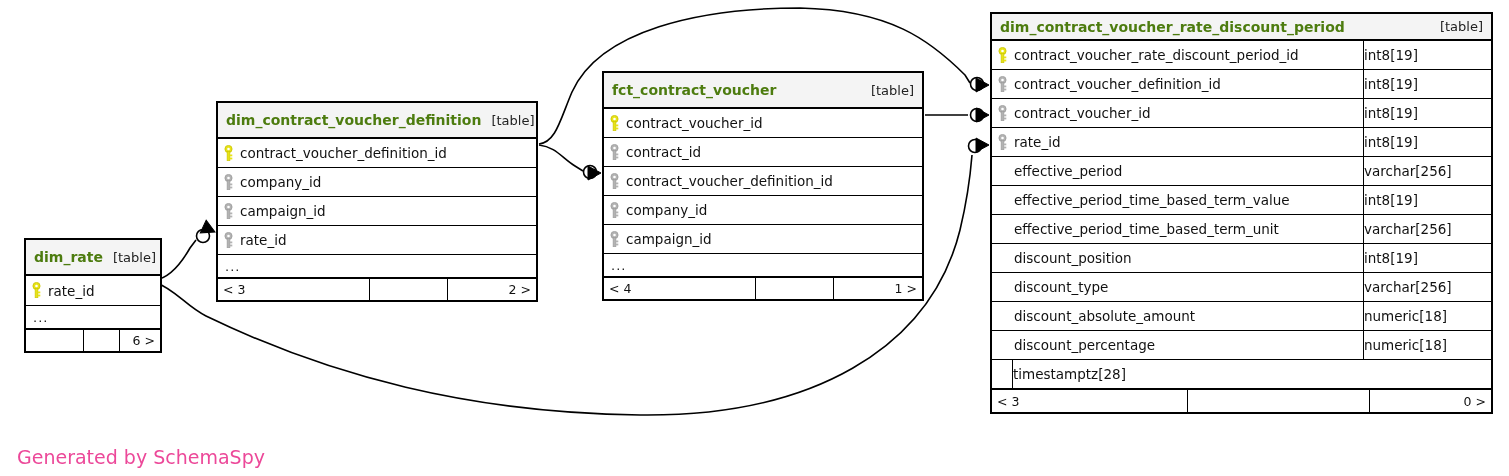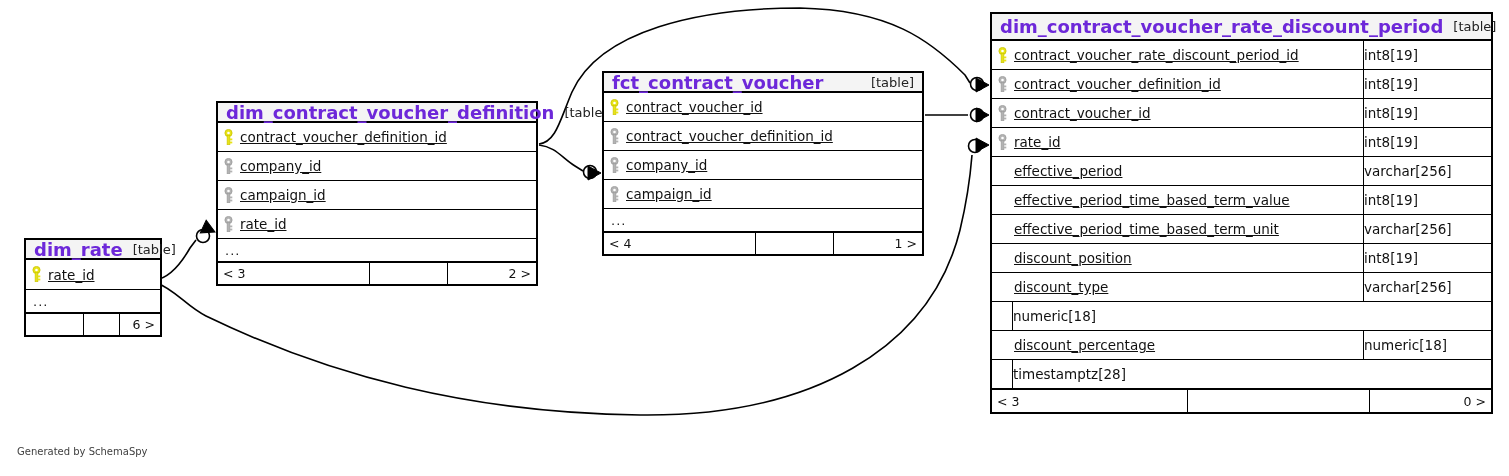--- a/index.html
+++ b/index.html
@@ -43,27 +43,27 @@
     color: #111111;
   }
   .thead {
     display: flex;
     align-items: center;
     justify-content: space-between;
     background: #f4f4f4;
     border-bottom: 2px solid #000000;
     box-sizing: border-box;
     padding: 0 8px;
-    height: 20px;
+    height: 36px;
     white-space: nowrap;
   }
   .tname {
     font-weight: bold;
-    font-size: 18px;
-    color: #6d28d9;
+    font-size: 14px;
+    color: #4d7c0f;
   }
   .ttag {
     font-size: 13px;
     color: #222222;
     padding-left: 10px;
   }
   .trow {
     display: flex;
     align-items: stretch;
     border-bottom: 1.6px solid #000000;
@@ -72,21 +72,20 @@
     white-space: nowrap;
   }
   .trow:last-child { border-bottom: none; }
   .cname {
     flex: 1 1 auto;
     display: flex;
     align-items: center;
     padding-left: 7px;
     box-sizing: border-box;
     overflow: hidden;
-    text-decoration: underline;
   }
   .ctype {
     flex: 0 0 auto;
     display: flex;
     align-items: center;
     box-sizing: border-box;
     border-left: 1.6px solid #000000;
     font-size: 13.5px;
   }
   .keyslot {
@@ -126,22 +125,22 @@
     overflow: hidden;
   }
   .tfoot > div:last-child { border-right: none; }
   .fl { justify-content: flex-start; }
   .fr { justify-content: flex-end; }
 
   .credit {
     position: absolute;
     left: 17px;
     top: 446px;
-    font-size: 10px;
-    color: #404040;
+    font-size: 19px;
+    color: #ec4899;
     z-index: 3;
     white-space: nowrap;
   }
 
   
   #tbl-dim-rate { left: 24px; top: 238px; width: 138px; }
   #tbl-dim-def  { left: 216px; top: 101px; width: 322px; }
   #tbl-fct      { left: 602px; top: 71px;  width: 322px; }
   #tbl-dim-disc { left: 990px; top: 12px;  width: 503px; }
 </style>
@@ -296,20 +295,32 @@
     <div class="trow">
       <span class="keyslot">
         <svg width="11" height="17" viewBox="0 0 11 17">
             <circle cx="5.5" cy="4" r="3.6" fill="#b3b3b3" stroke="#9a9a9a" stroke-width="0.8"></circle>
             <circle cx="5.5" cy="4" r="1.3" fill="#ffffff"></circle>
             <rect x="4.1" y="6.5" width="2.8" height="9.2" fill="#b3b3b3" stroke="#9a9a9a" stroke-width="0.6"></rect>
             <rect x="6.9" y="9.5" width="2.4" height="1.8" fill="#b3b3b3"></rect>
             <rect x="6.9" y="12.6" width="2.4" height="1.8" fill="#b3b3b3"></rect>
           </svg>
       </span>
+      <span class="cname lbl">contract_id</span>
+    </div>
+    <div class="trow">
+      <span class="keyslot">
+        <svg width="11" height="17" viewBox="0 0 11 17">
+            <circle cx="5.5" cy="4" r="3.6" fill="#b3b3b3" stroke="#9a9a9a" stroke-width="0.8"></circle>
+            <circle cx="5.5" cy="4" r="1.3" fill="#ffffff"></circle>
+            <rect x="4.1" y="6.5" width="2.8" height="9.2" fill="#b3b3b3" stroke="#9a9a9a" stroke-width="0.6"></rect>
+            <rect x="6.9" y="9.5" width="2.4" height="1.8" fill="#b3b3b3"></rect>
+            <rect x="6.9" y="12.6" width="2.4" height="1.8" fill="#b3b3b3"></rect>
+          </svg>
+      </span>
       <span class="cname lbl">contract_voucher_definition_id</span>
     </div>
     <div class="trow">
       <span class="keyslot">
         <svg width="11" height="17" viewBox="0 0 11 17">
             <circle cx="5.5" cy="4" r="3.6" fill="#b3b3b3" stroke="#9a9a9a" stroke-width="0.8"></circle>
             <circle cx="5.5" cy="4" r="1.3" fill="#ffffff"></circle>
             <rect x="4.1" y="6.5" width="2.8" height="9.2" fill="#b3b3b3" stroke="#9a9a9a" stroke-width="0.6"></rect>
             <rect x="6.9" y="9.5" width="2.4" height="1.8" fill="#b3b3b3"></rect>
             <rect x="6.9" y="12.6" width="2.4" height="1.8" fill="#b3b3b3"></rect>
@@ -419,20 +430,21 @@
       <span class="cname lbl">discount_position</span>
       <span class="ctype" style="width:128px;">int8[19]</span>
     </div>
     <div class="trow">
       <span class="keyslot blank"></span>
       <span class="cname lbl">discount_type</span>
       <span class="ctype" style="width:128px;">varchar[256]</span>
     </div>
     <div class="trow">
       <span class="keyslot blank"></span>
+      <span class="cname lbl">discount_absolute_amount</span>
       <span class="ctype" style="width:128px;">numeric[18]</span>
     </div>
     <div class="trow">
       <span class="keyslot blank"></span>
       <span class="cname lbl">discount_percentage</span>
       <span class="ctype" style="width:128px;">numeric[18]</span>
     </div>
     <div class="trow">
       <span class="keyslot blank"></span>
       <span class="ctype" style="width:128px;">timestamptz[28]</span>

